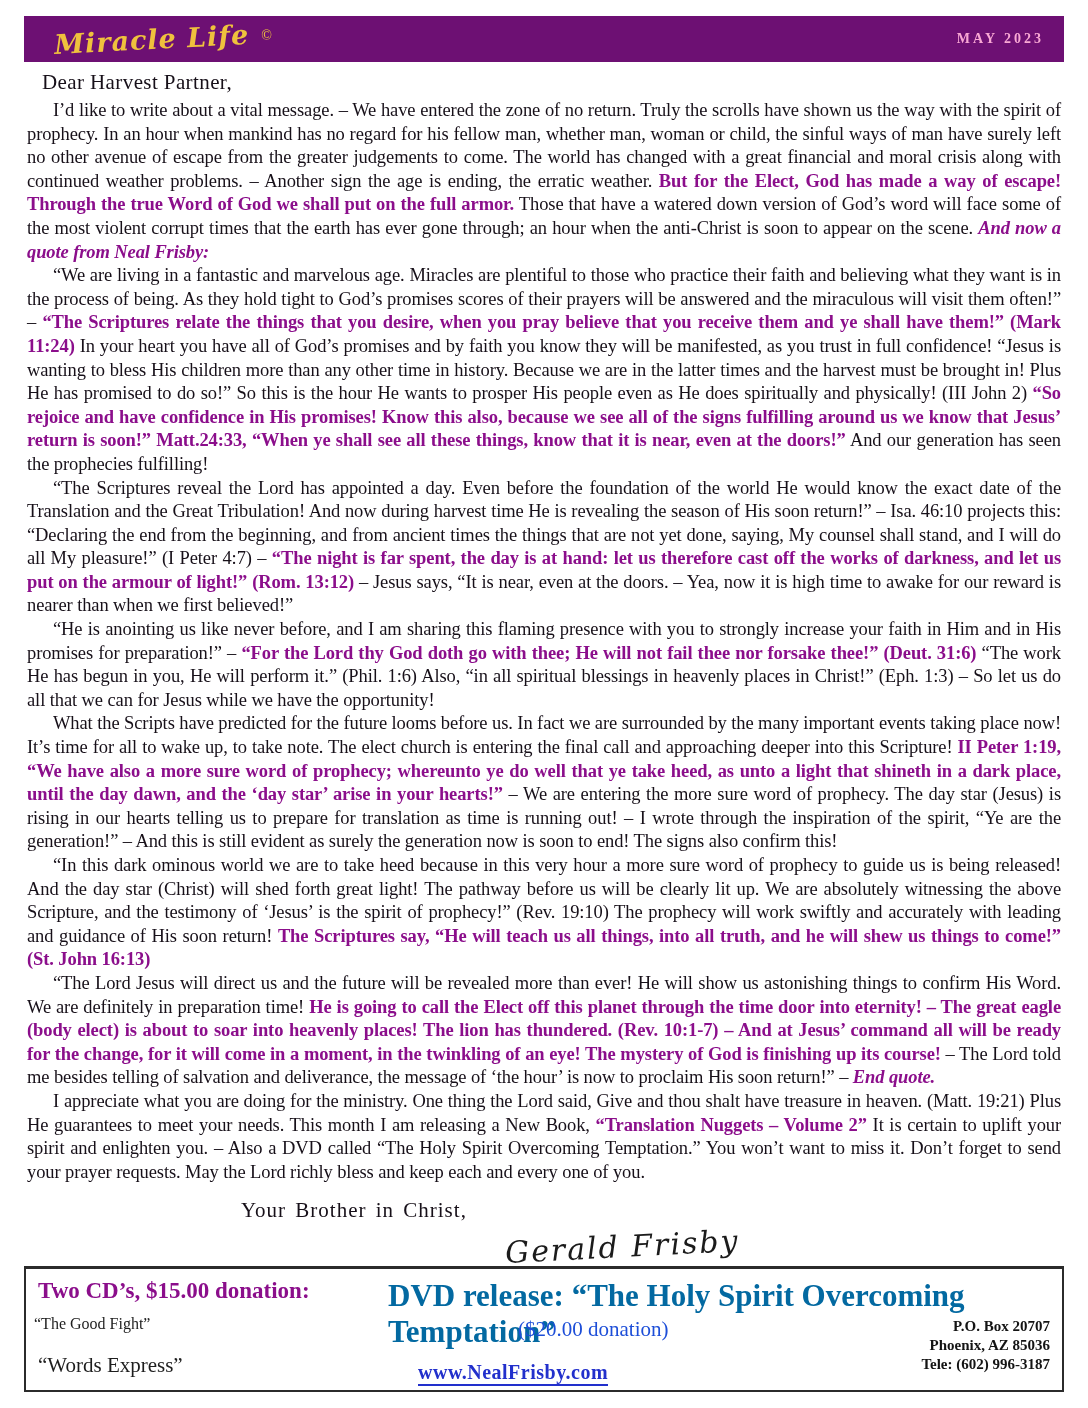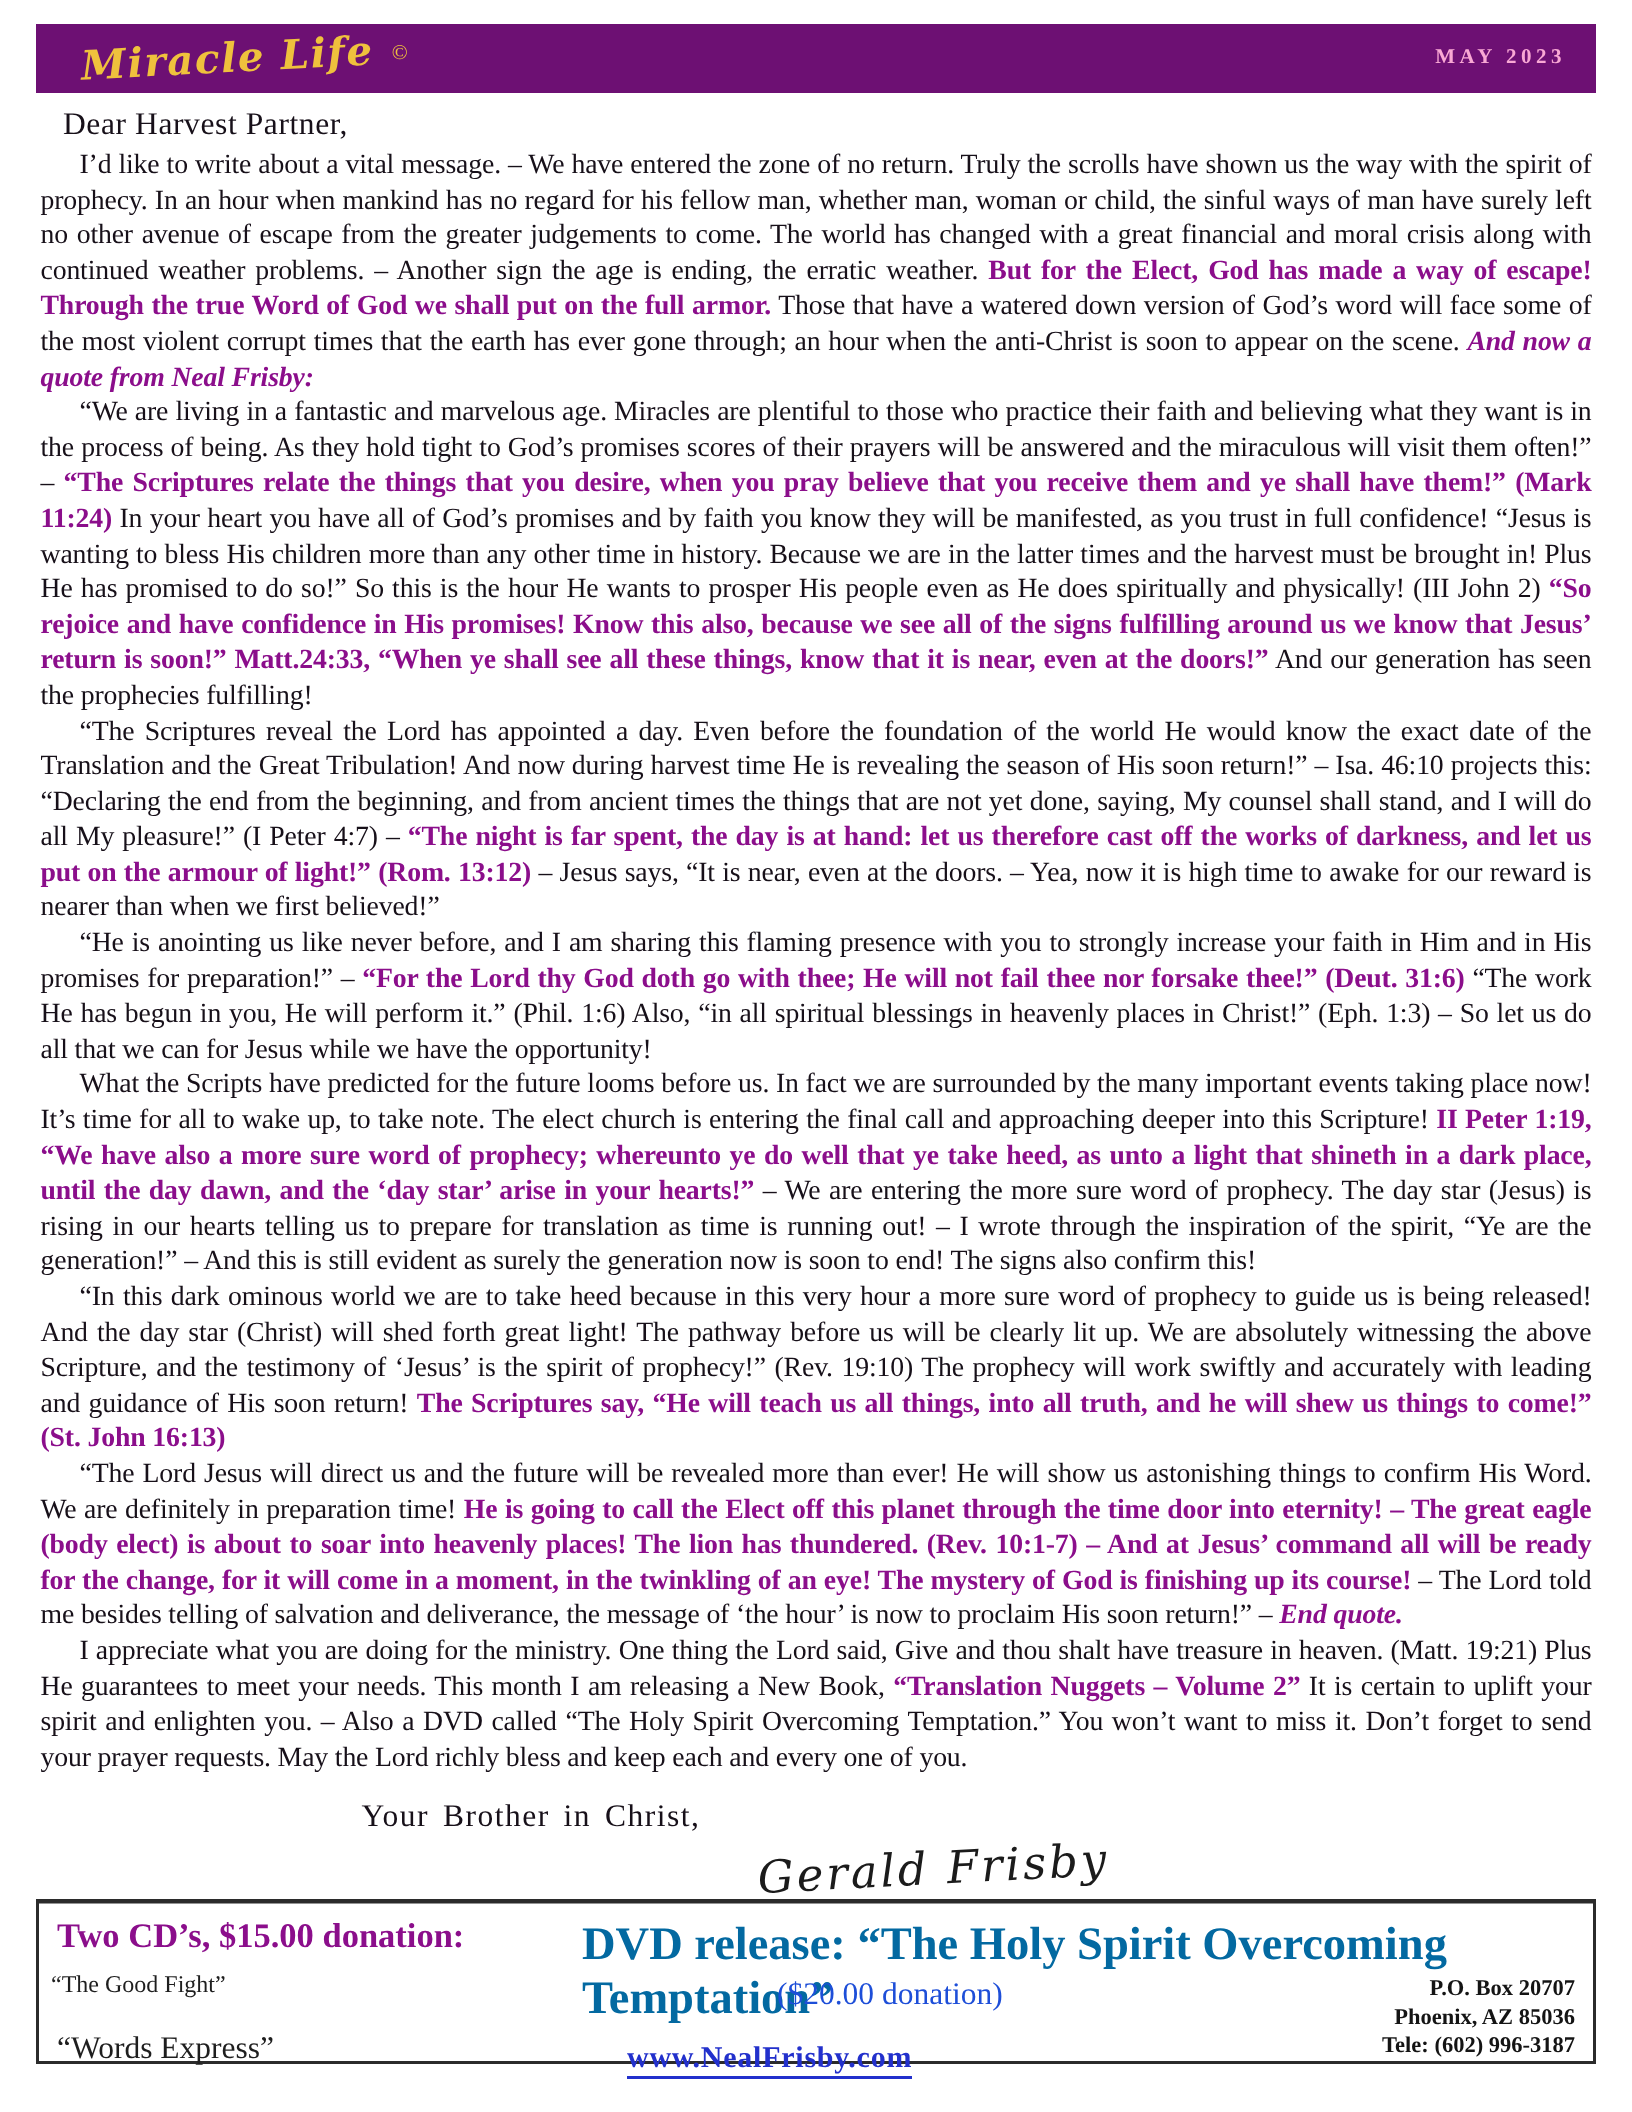--- a/index.html
+++ b/index.html
@@ -85,21 +85,21 @@
     font-style: italic;
     font-size: 30px;
     letter-spacing: 2px;
     color: #1b1b1b;
     transform: rotate(-3deg);
   }
   
   .offer-box {
     position: absolute;
     left: 24px; right: 24px; top: 1266px;
-    height: 110px;
+    height: 126px;
     border: 2px solid #2b2b2b;
     border-top-width: 3px;
     background: #ffffff;
   }
   .cds-offer {
     position: absolute; left: 12px; top: 9px;
     font-size: 23px; font-weight: bold; color: #8B0E8B;
   }
   .dvd-release {
     position: absolute; left: 362px; top: 9px;

